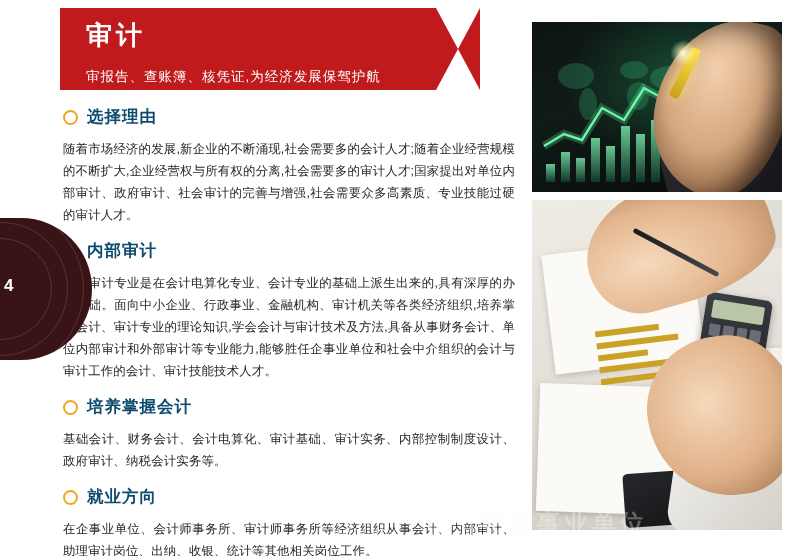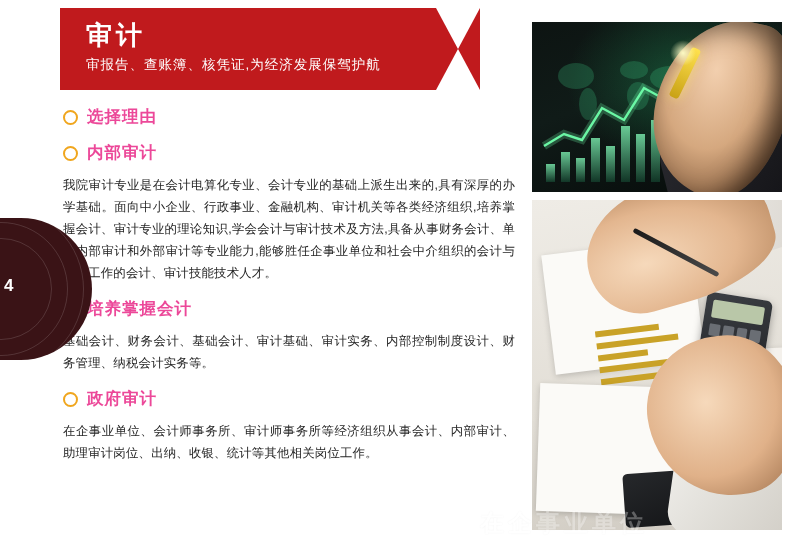--- a/index.html
+++ b/index.html
@@ -41,21 +41,21 @@
   .banner-title {
     font-size: 26px;
     font-weight: bold;
     letter-spacing: 4px;
     line-height: 34px;
   }
   .banner-sub {
     font-size: 13.5px;
     letter-spacing: 1px;
     line-height: 22px;
-    margin-top: 2px;
+    margin-top: 14px;
   }
 
   
   .wheel {
     position: absolute;
     left: -92px; top: 218px;
     width: 184px; height: 142px;
     background: #3a1316;
     border-radius: 0 100px 100px 0;
     overflow: hidden;
@@ -93,21 +93,21 @@
   .sec-bullet {
     width: 15px; height: 15px;
     border-radius: 50%;
     border: 2.5px solid #f0a61e;
     margin-right: 9px;
     flex: 0 0 auto;
   }
   .sec-title {
     font-size: 16.5px;
     font-weight: bold;
-    color: #ec4899;
+    color: #0c4a6e;
     letter-spacing: 1px;
   }
   .sec-body {
     font-size: 12.4px;
     line-height: 22px;
     color: #262626;
     text-align: justify;
     letter-spacing: 0.2px;
   }
 
@@ -310,42 +310,43 @@
     <span class="page-num">4</span>
   </div>
 
   <div class="content">
 
     <div class="section">
       <div class="sec-head">
         <span class="sec-bullet"></span>
         <span class="sec-title">选择理由</span>
       </div>
+      <div class="sec-body">随着市场经济的发展,新企业的不断涌现,社会需要多的会计人才;随着企业经营规模的不断扩大,企业经营权与所有权的分离,社会需要多的审计人才;国家提出对单位内部审计、政府审计、社会审计的完善与增强,社会需要众多高素质、专业技能过硬的审计人才。</div>
     </div>
 
     <div class="section">
       <div class="sec-head">
         <span class="sec-bullet"></span>
         <span class="sec-title">内部审计</span>
       </div>
       <div class="sec-body">我院审计专业是在会计电算化专业、会计专业的基础上派生出来的,具有深厚的办学基础。面向中小企业、行政事业、金融机构、审计机关等各类经济组织,培养掌握会计、审计专业的理论知识,学会会计与审计技术及方法,具备从事财务会计、单位内部审计和外部审计等专业能力,能够胜任企事业单位和社会中介组织的会计与审计工作的会计、审计技能技术人才。</div>
     </div>
 
     <div class="section">
       <div class="sec-head">
         <span class="sec-bullet"></span>
         <span class="sec-title">培养掌握会计</span>
       </div>
-      <div class="sec-body">基础会计、财务会计、基础会计、审计基础、审计实务、内部控制制度设计、财务管理、纳税会计实务等。</div>
+      <div class="sec-body">基础会计、财务会计、会计电算化、审计基础、审计实务、内部控制制度设计、政府审计、纳税会计实务等。</div>
     </div>
 
     <div class="section">
       <div class="sec-head">
         <span class="sec-bullet"></span>
-        <span class="sec-title">政府审计</span>
+        <span class="sec-title">就业方向</span>
       </div>
       <div class="sec-body">在企事业单位、会计师事务所、审计师事务所等经济组织从事会计、内部审计、助理审计岗位、出纳、收银、统计等其他相关岗位工作。</div>
     </div>
 
   </div>
 
   <div class="photo photo-top">
     <div class="p1-bg"></div>
     <svg class="p1-map" viewBox="0 0 180 100">
       <g fill="rgba(60,200,130,0.45)">

